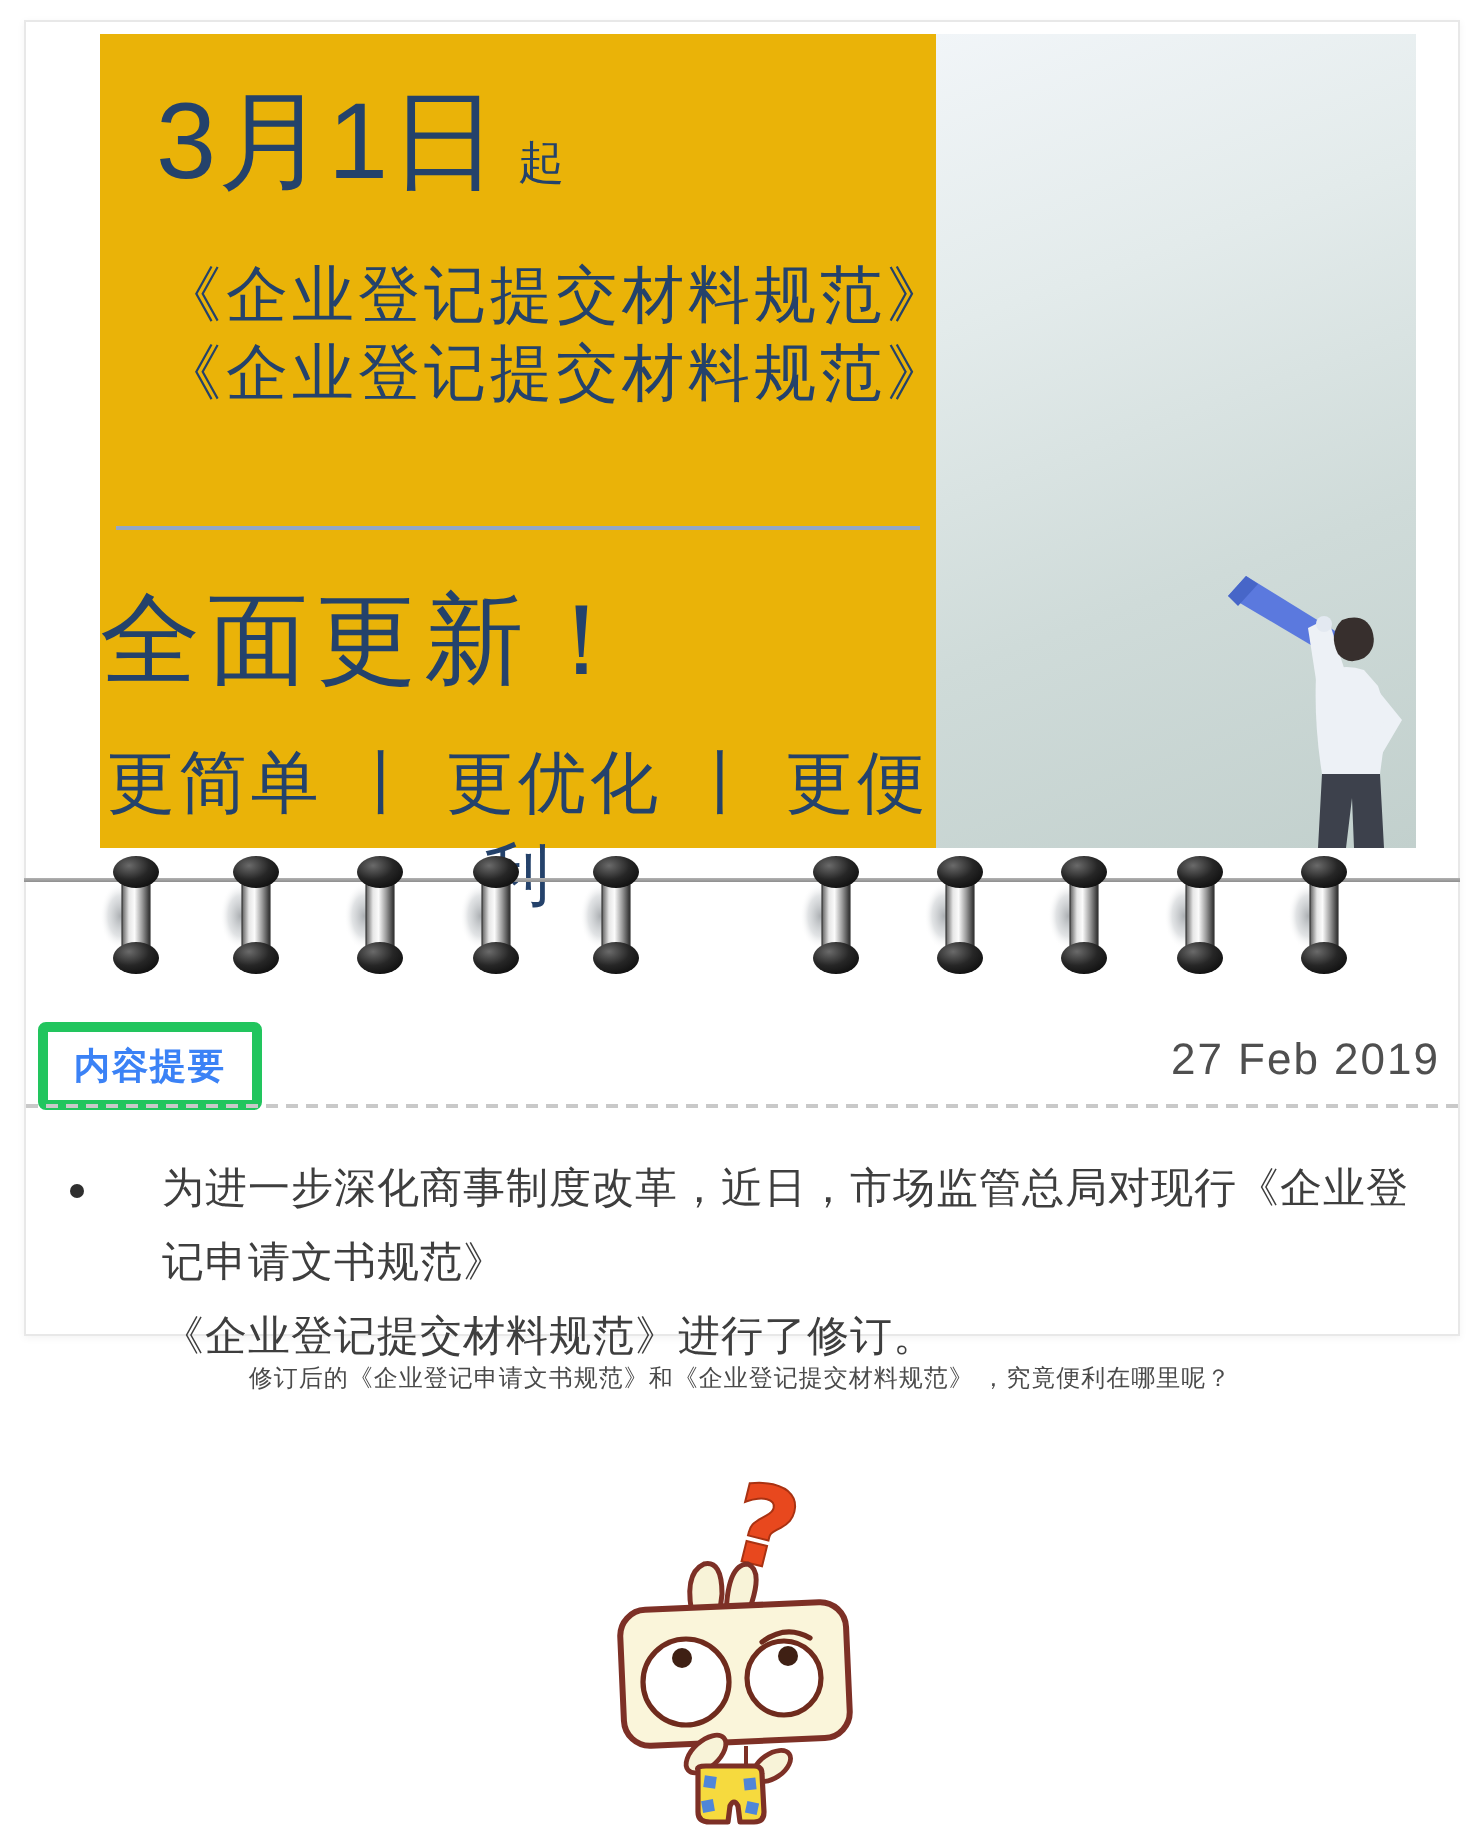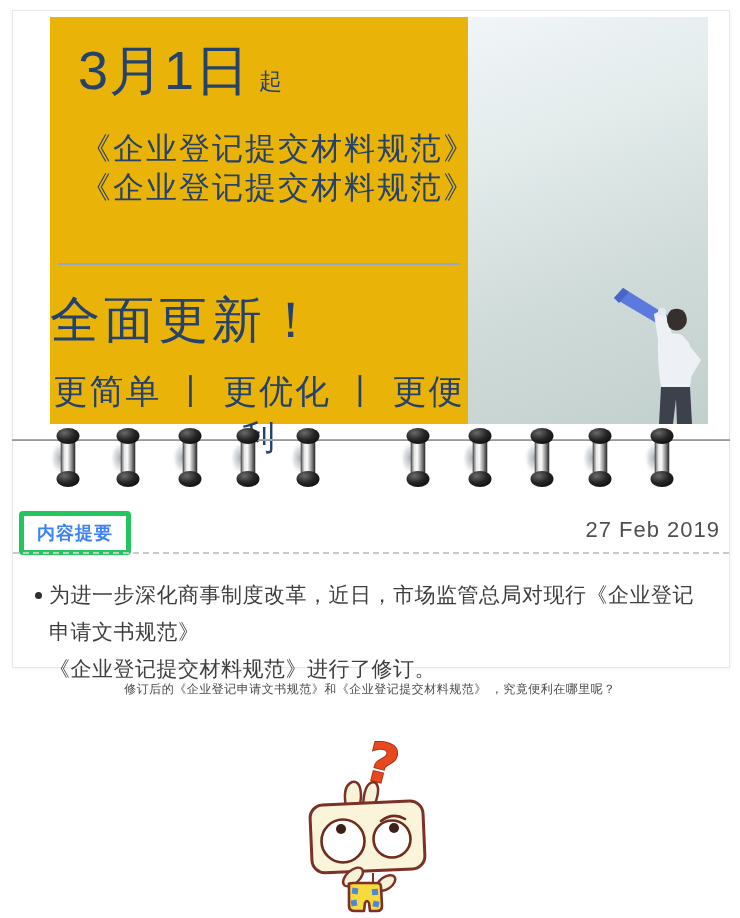--- a/index.html
+++ b/index.html
@@ -39,21 +39,21 @@
   .tag-box{
     position:absolute;left:6px;top:500px;border:5px solid #22c55e;border-radius:4px;
     padding:5px 13px;font-size:18px;font-weight:600;color:#3b82f6;letter-spacing:1px;
   }
   .pub-date{position:absolute;right:9px;top:506px;font-size:22px;color:#4f4f4f;letter-spacing:1px;}
   .dashed{position:absolute;left:0;top:541px;width:100%;border-top:2px dashed #c9c9c9;}
   .bullet-dot{position:absolute;left:22px;top:581px;width:7px;height:7px;border-radius:50%;background:#2f2f2f;}
   .bullet-text{
     position:absolute;left:36px;top:565px;width:664px;font-size:21px;line-height:37px;color:#3e3e3e;letter-spacing:.5px;
   }
-  .bullet-text span{display:block;}
+  .bullet-text span{display:block;margin-left:32px;}
   .lead{
     position:absolute;left:0;top:681px;width:740px;text-align:center;
     font-size:12px;color:#4a4a4a;letter-spacing:.5px;
   }
   .mascot{position:absolute;left:285px;top:727px;}
   .qmark-text{paint-order:stroke fill;font-family:"DejaVu Sans",sans-serif;}
 </style>
 </head>
 <body>
 

